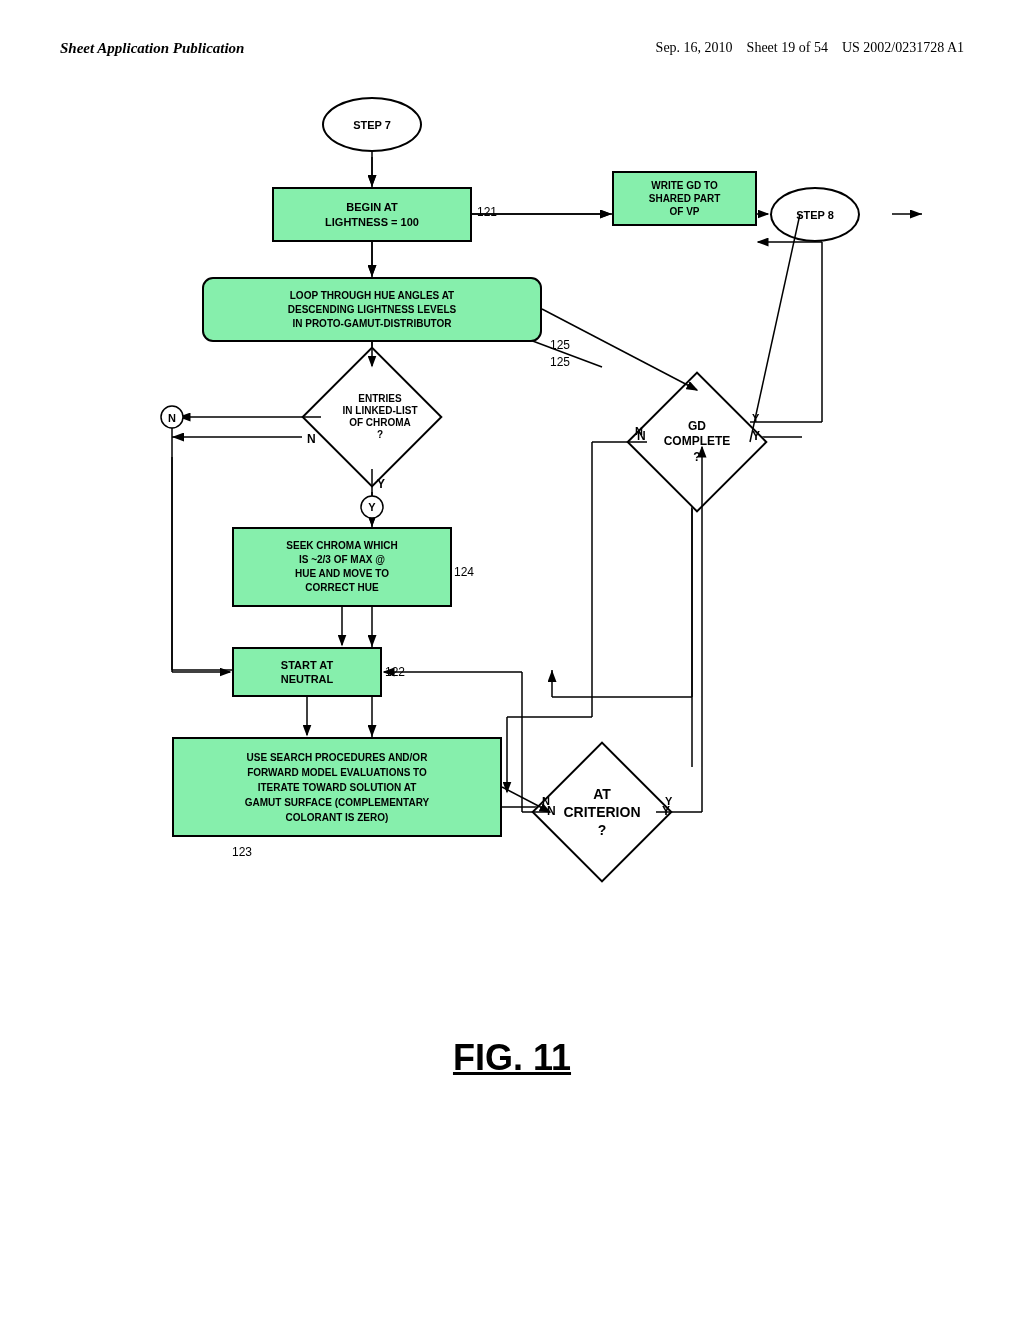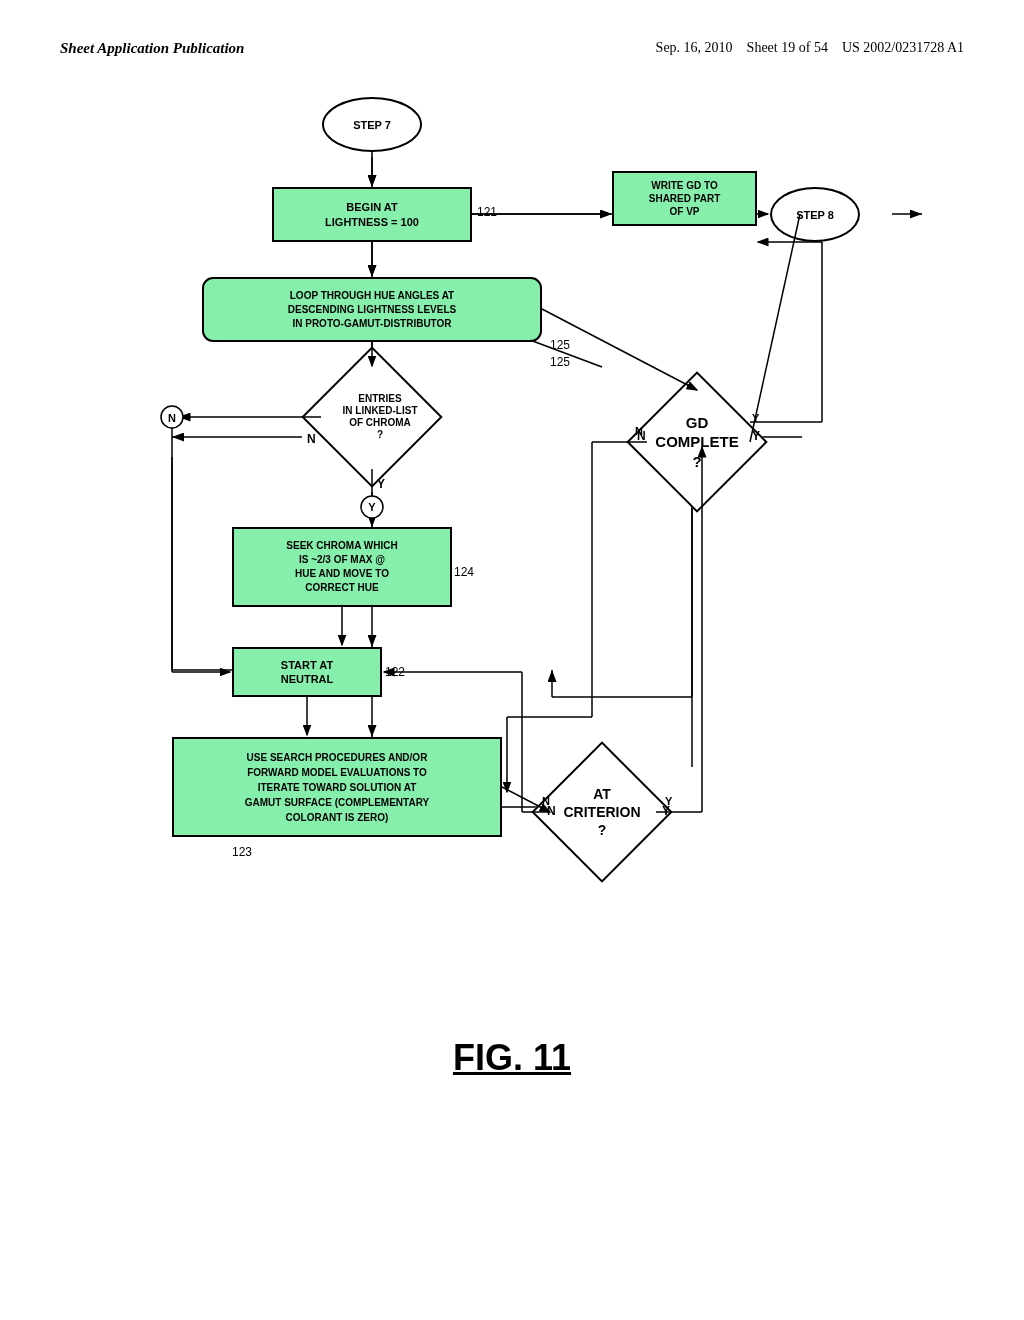--- a/index.html
+++ b/index.html
@@ -189,21 +189,21 @@
 
     <div class="label-tag" style="left:205px; top:355px; font-weight:bold; font-size:12px; font-family:Arial,sans-serif;">N</div>
 
     <div class="label-tag" style="left:275px; top:400px; font-weight:bold; font-size:12px; font-family:Arial,sans-serif;">Y</div>
 
     <div style="position:absolute; left:545px; top:315px; width:100px; height:100px;">
       <div style="position:absolute; top:0; left:0; width:100px; height:100px;
                   border: 2px solid #000; transform: rotate(45deg); background:#fff;"></div>
       <div style="position:absolute; top:0; left:0; width:100px; height:100px;
                   display:flex; align-items:center; justify-content:center;
-                  font-family:Arial,sans-serif; font-size:15px; font-weight:bold; text-align:center; line-height:1.3;">
+                  font-family:Arial,sans-serif; font-size:12px; font-weight:bold; text-align:center; line-height:1.3;">
         GD<br>COMPLETE<br>?
       </div>
     </div>
 
     <div class="label-tag" style="left:650px; top:352px; font-weight:bold; font-size:12px; font-family:Arial,sans-serif;">Y</div>
 
     <div class="label-tag" style="left:535px; top:352px; font-weight:bold; font-size:12px; font-family:Arial,sans-serif;">N</div>
 
     <div class="fc-node fc-rect" style="left:130px; top:450px; width:220px; height:80px; font-size:10px; line-height:1.4;">
       SEEK CHROMA WHICH<br>IS ~2/3 OF MAX @<br>HUE AND MOVE TO<br>CORRECT HUE

